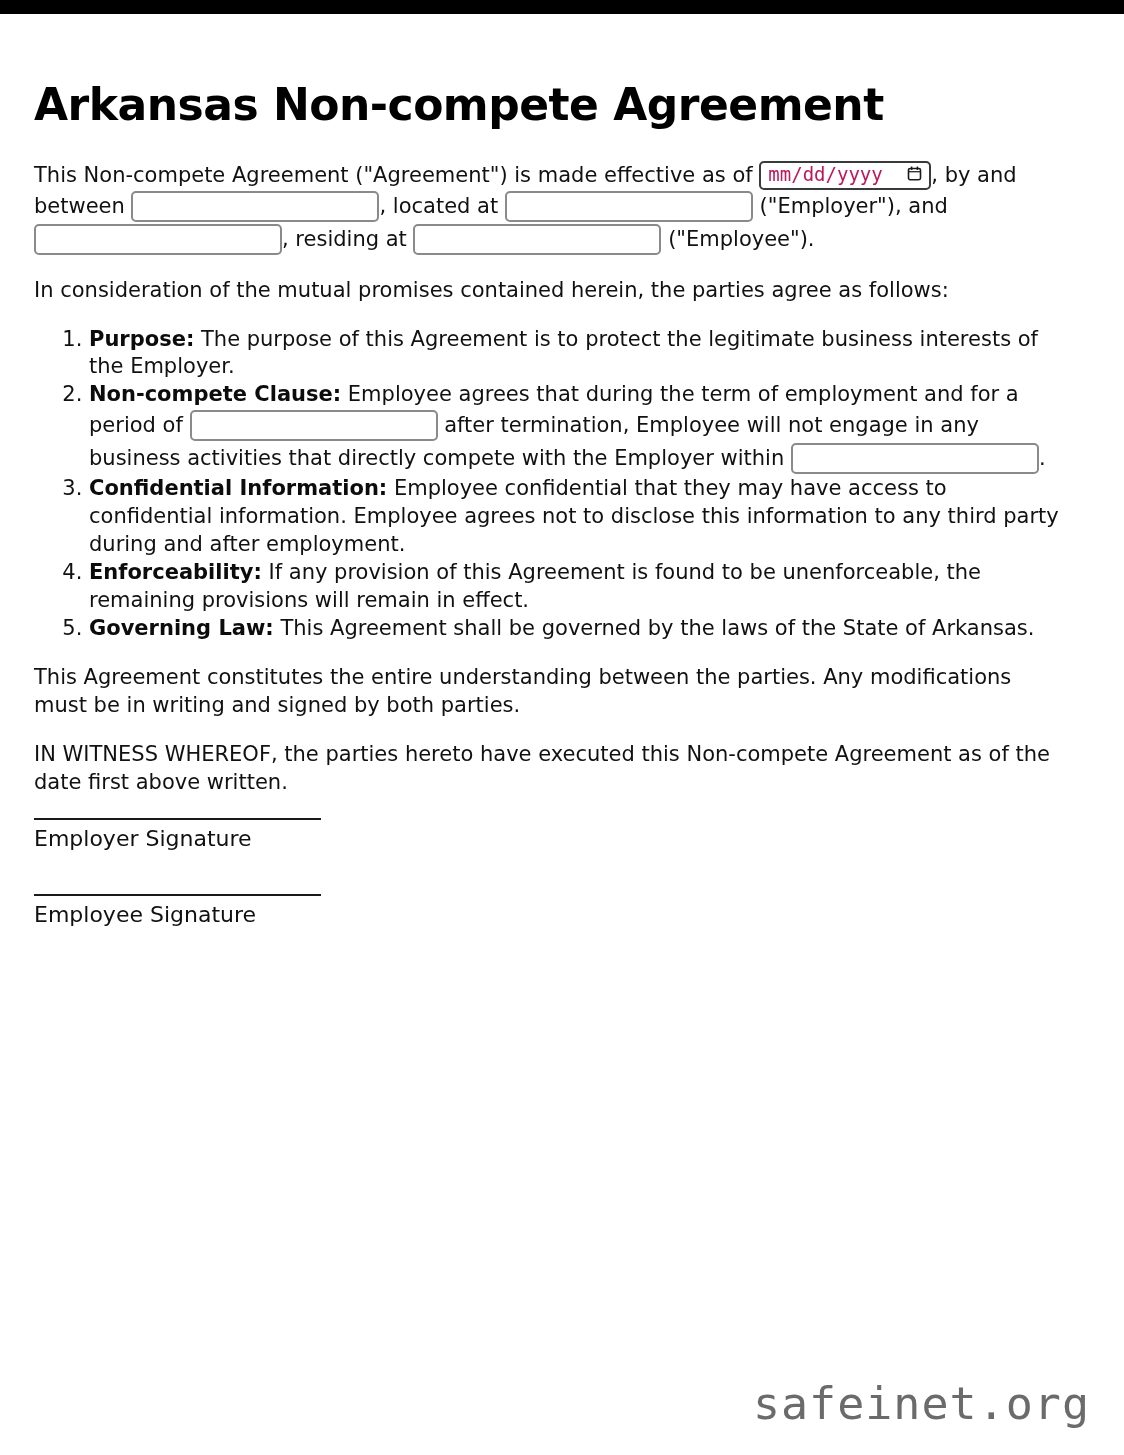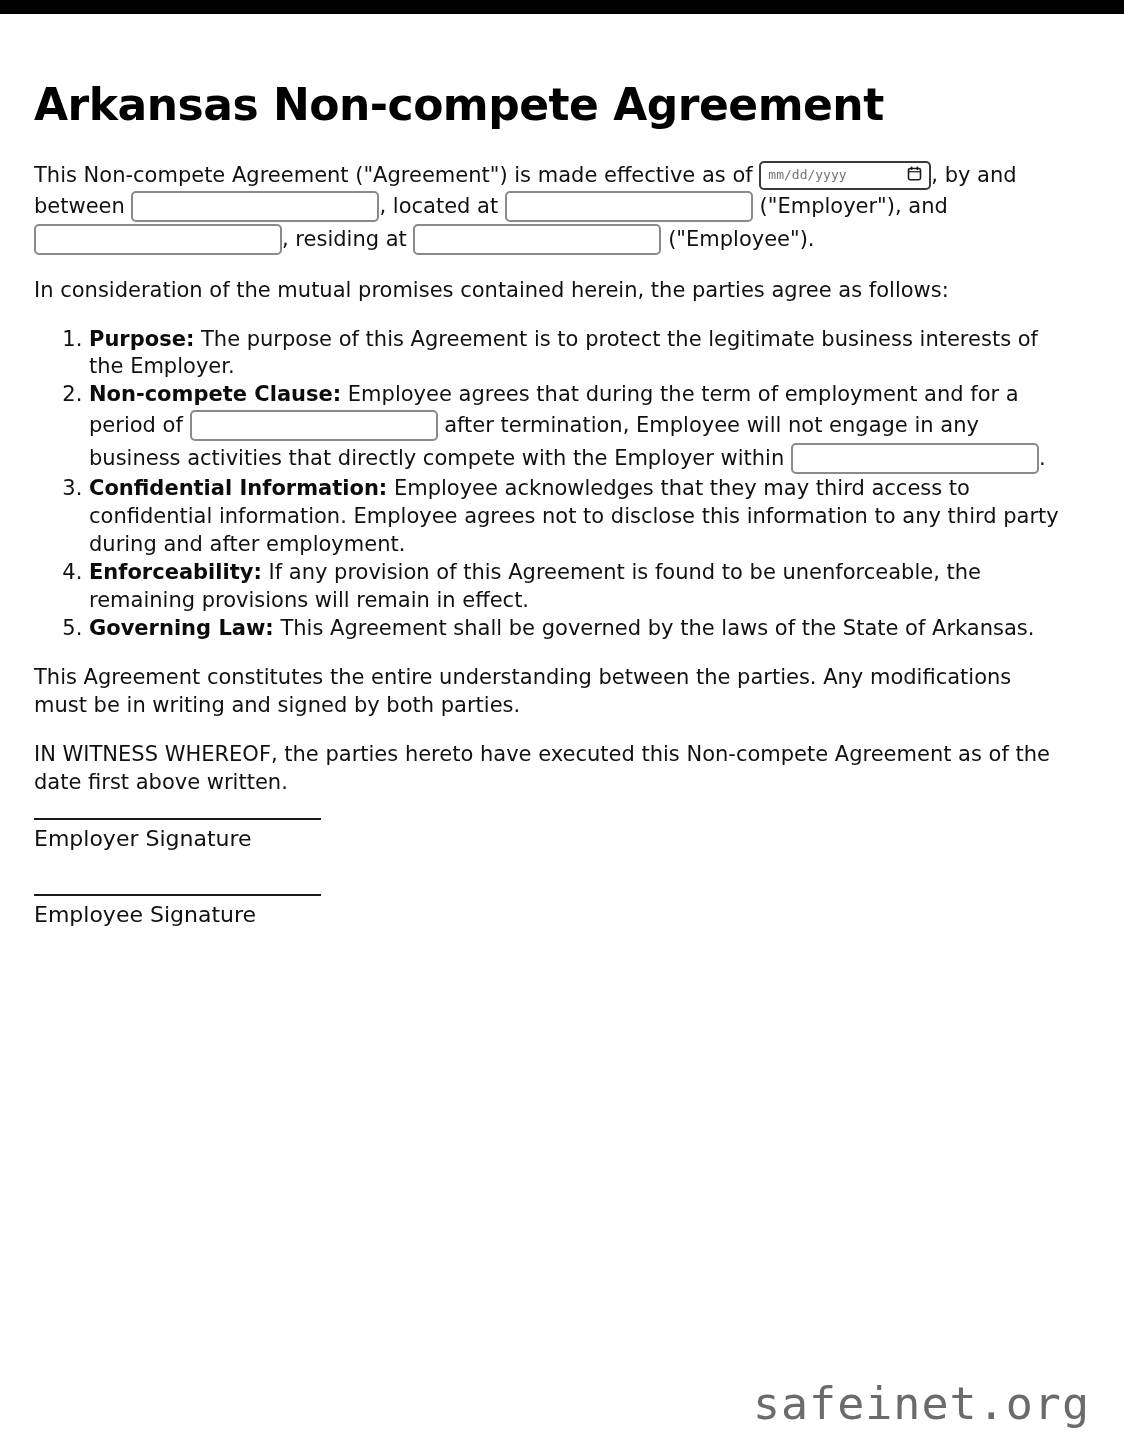--- a/index.html
+++ b/index.html
@@ -24,21 +24,21 @@
     font-family:"DejaVu Sans",sans-serif;font-size:18px;color:#111;outline:none;
   }
   .date-input{
     display:inline-flex;align-items:center;justify-content:space-between;
     width:172px;height:29px;box-sizing:border-box;
     border:2px solid #3a3a3a;border-radius:5px;background:#fff;
     vertical-align:middle;padding:0 7px;cursor:default;
   }
   .date-input .date-text{
     font-family:"DejaVu Sans Mono","Liberation Mono",monospace;
-    font-size:13px;color:#737373;letter-spacing:0;white-space:nowrap;
+    font-size:19px;color:#be185d;letter-spacing:0;white-space:nowrap;
   }
   .sig-block{margin:0;}
   .sig-block.first{margin-top:20px;}
   .sig-block.second{margin-top:41px;}
   .sig-line{width:287px;height:0;border-bottom:2px solid #1a1a1a;margin:0 0 4px 0;}
   .sig-label{font-size:22px;color:#111;}
   .watermark{
     position:absolute;right:34px;bottom:21px;
     font-family:"DejaVu Sans Mono","Liberation Mono",monospace;
     font-size:45px;color:#6b6b6b;letter-spacing:1px;white-space:nowrap;
@@ -62,21 +62,21 @@
             <line x1="11.1" y1="0.6" x2="11.1" y2="4.2" stroke="#1a1a1a" stroke-width="1.7"></line>
             <line x1="2" y1="6.1" x2="14" y2="6.1" stroke="#1a1a1a" stroke-width="1.3"></line>
           </svg></span>
       </span><span>, by and between </span><input class="text-input" type="text" style=""><span>, located at </span><input class="text-input" type="text" style=""><span> ("Employer"), and </span><input class="text-input" type="text" style=""><span>, residing at </span><input class="text-input" type="text" style=""><span> ("Employee").</span></p>
 
   <p>In consideration of the mutual promises contained herein, the parties agree as follows:</p>
 
   <ol class="clauses">
     <li><strong>Purpose:</strong><span> The purpose of this Agreement is to protect the legitimate business interests of the Employer.</span></li>
     <li><strong>Non-compete Clause:</strong><span> Employee agrees that during the term of employment and for a period of </span><input class="text-input" type="text" style=""><span> after termination, Employee will not engage in any business activities that directly compete with the Employer within </span><input class="text-input" type="text" style=""><span>.</span></li>
-    <li><strong>Confidential Information:</strong><span> Employee acknowledges that they may third access to confidential information. Employee agrees not to disclose this information to any third party during and after employment.</span></li>
+    <li><strong>Confidential Information:</strong><span> Employee confidential that they may have access to confidential information. Employee agrees not to disclose this information to any third party during and after employment.</span></li>
     <li><strong>Enforceability:</strong><span> If any provision of this Agreement is found to be unenforceable, the remaining provisions will remain in effect.</span></li>
     <li><strong>Governing Law:</strong><span> This Agreement shall be governed by the laws of the State of Arkansas.</span></li>
   </ol>
 
   <p>This Agreement constitutes the entire understanding between the parties. Any modifications must be in writing and signed by both parties.</p>
 
   <p>IN WITNESS WHEREOF, the parties hereto have executed this Non-compete Agreement as of the date first above written.</p>
 
   <div class="sig-block first">
     <div class="sig-line"></div>

